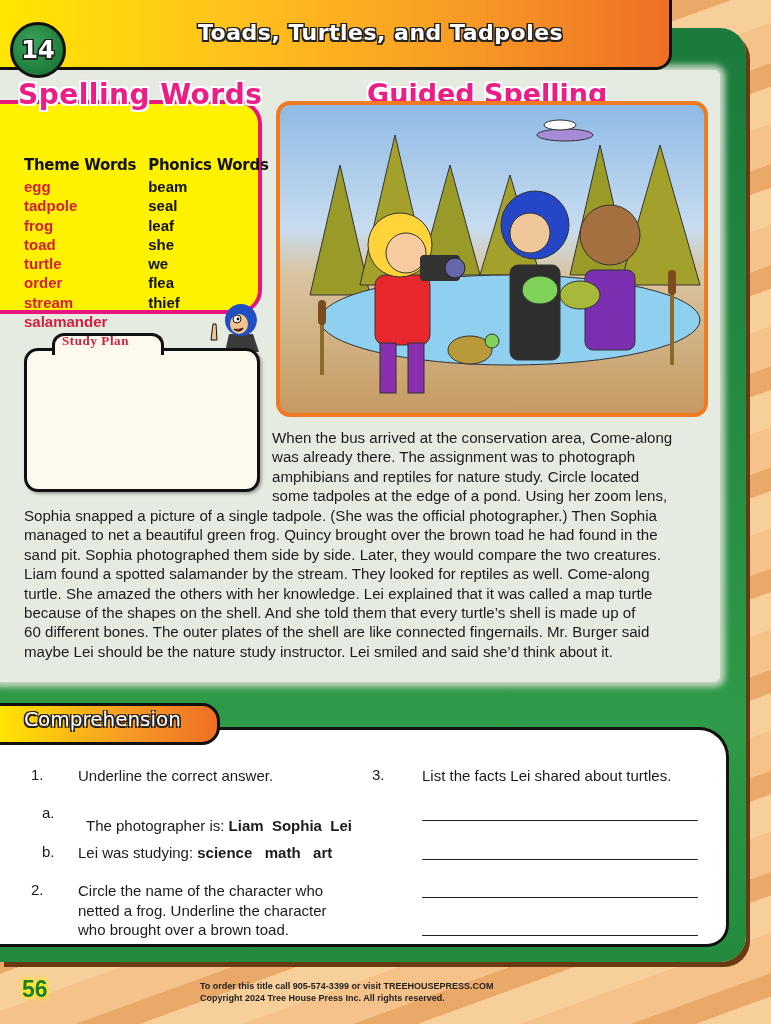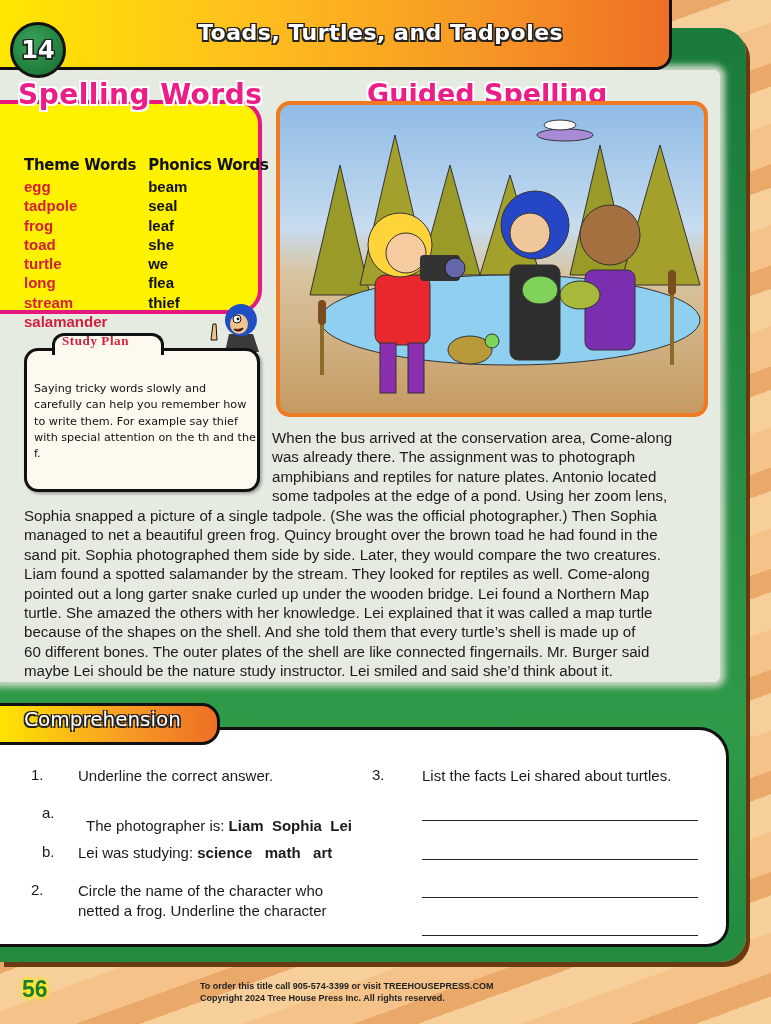--- a/index.html
+++ b/index.html
@@ -97,21 +97,21 @@
   <div class="spell-box"></div>
   <div class="spell-title">Spelling Words</div>
   <div class="spell-cols">
     <div class="theme">
       <div class="spell-col-head">Theme Words</div>
       <div class="spell-word">egg</div>
       <div class="spell-word">tadpole</div>
       <div class="spell-word">frog</div>
       <div class="spell-word">toad</div>
       <div class="spell-word">turtle</div>
-      <div class="spell-word">long</div>
+      <div class="spell-word">order</div>
       <div class="spell-word">stream</div>
       <div class="spell-word">salamander</div>
     </div>
     <div class="phonics">
       <div class="spell-col-head">Phonics Words</div>
       <div class="spell-word">beam</div>
       <div class="spell-word">seal</div>
       <div class="spell-word">leaf</div>
       <div class="spell-word">she</div>
       <div class="spell-word">we</div>
@@ -126,21 +126,20 @@
     <ellipse cx="36" cy="28" rx="9" ry="10" fill="#f2c48d"></ellipse>
     <circle cx="34" cy="23" r="4" fill="#fff" stroke="#111" stroke-width="1"></circle>
     <circle cx="35" cy="23" r="1.4" fill="#111"></circle>
     <path d="M31 33 Q36 37 40 32" stroke="#111" stroke-width="1.5" fill="#c0392b"></path>
     <path d="M8 44 L10 28 L13 28 L14 44 Z" fill="#f2c48d" stroke="#111" stroke-width="1"></path>
   </svg>
 
   <div class="study"></div>
   <div class="study-tab"></div>
   <div class="study-title">Study Plan</div>
-  <div class="study-text">Saying tricky words slowly and carefully can help you remember how to write them. For example say thief with special attention on the th and the f.</div>
 
   <div class="gr-title">Guided Spelling</div>
   <div class="illus">
     <svg width="424" height="308" viewBox="0 0 424 308">
 
       <polygon points="30,190 60,60 90,190" fill="#9a9a28" stroke="#333" stroke-width="1"></polygon>
       <polygon points="80,180 115,30 150,180" fill="#a3a02c" stroke="#333" stroke-width="1"></polygon>
       <polygon points="140,170 170,60 200,170" fill="#9a9a28" stroke="#333" stroke-width="1"></polygon>
       <polygon points="200,170 230,70 260,170" fill="#a3a02c" stroke="#333" stroke-width="1"></polygon>
       <polygon points="290,170 320,40 350,170" fill="#9a9a28" stroke="#333" stroke-width="1"></polygon>
@@ -175,29 +174,28 @@
       <rect x="40" y="200" width="4" height="70" fill="#8b6a2a"></rect>
       <rect x="38" y="195" width="8" height="25" rx="4" fill="#7a4c1e"></rect>
       <rect x="390" y="170" width="4" height="90" fill="#8b6a2a"></rect>
       <rect x="388" y="165" width="8" height="25" rx="4" fill="#7a4c1e"></rect>
     </svg>
   </div>
 
   <div class="reading reading-top">
     <div class="reading-line">When the bus arrived at the conservation area, Come-along</div>
     <div class="reading-line">was already there. The assignment was to photograph</div>
-    <div class="reading-line">amphibians and reptiles for nature plates. Antonio located</div>
+    <div class="reading-line">amphibians and reptiles for nature study. Circle located</div>
     <div class="reading-line">some tadpoles at the edge of a pond. Using her zoom lens,</div>
   </div>
   <div class="reading reading-full">
     <div class="reading-line">Sophia snapped a picture of a single tadpole. (She was the official photographer.) Then Sophia</div>
     <div class="reading-line">managed to net a beautiful green frog. Quincy brought over the brown toad he had found in the</div>
     <div class="reading-line">sand pit. Sophia photographed them side by side. Later, they would compare the two creatures.</div>
     <div class="reading-line">Liam found a spotted salamander by the stream. They looked for reptiles as well. Come-along</div>
-    <div class="reading-line">pointed out a long garter snake curled up under the wooden bridge. Lei found a Northern Map</div>
     <div class="reading-line">turtle. She amazed the others with her knowledge. Lei explained that it was called a map turtle</div>
     <div class="reading-line">because of the shapes on the shell. And she told them that every turtle’s shell is made up of</div>
     <div class="reading-line">60 different bones. The outer plates of the shell are like connected fingernails. Mr. Burger said</div>
     <div class="reading-line">maybe Lei should be the nature study instructor. Lei smiled and said she’d think about it.</div>
   </div>
 
   <div class="comp-box"></div>
   <div class="comp-tab"></div>
   <div class="comp-title">Comprehension</div>
 
@@ -207,20 +205,21 @@
   <div class="q-num" style="left:42px; top:804px;">a.</div>
   <div class="q" style="left:86px; top:804px; white-space:pre;margin-top:12px;"><span>The photographer is: </span><b>Liam  Sophia  Lei</b></div>
 
   <div class="q-num" style="left:42px; top:843px;">b.</div>
   <div class="q" style="left:78px; top:843px; white-space:pre;"><span>Lei was studying: </span><b>science   math   art</b></div>
 
   <div class="q-num" style="left:31px; top:881px;">2.</div>
   <div class="q" style="left:78px; top:881px;">
     <div>Circle the name of the character who</div>
     <div>netted a frog. Underline the character</div>
+    <div>who brought over a brown toad.</div>
   </div>
 
   <div class="q-num" style="left:372px; top:766px;">3.</div>
   <div class="q" style="left:422px; top:766px;">List the  facts Lei shared about turtles.</div>
   <div class="answer-line" style="top:820px;"></div>
   <div class="answer-line" style="top:859px;"></div>
   <div class="answer-line" style="top:897px;"></div>
   <div class="answer-line" style="top:935px;"></div>
 
   <div class="page-num">56</div>

